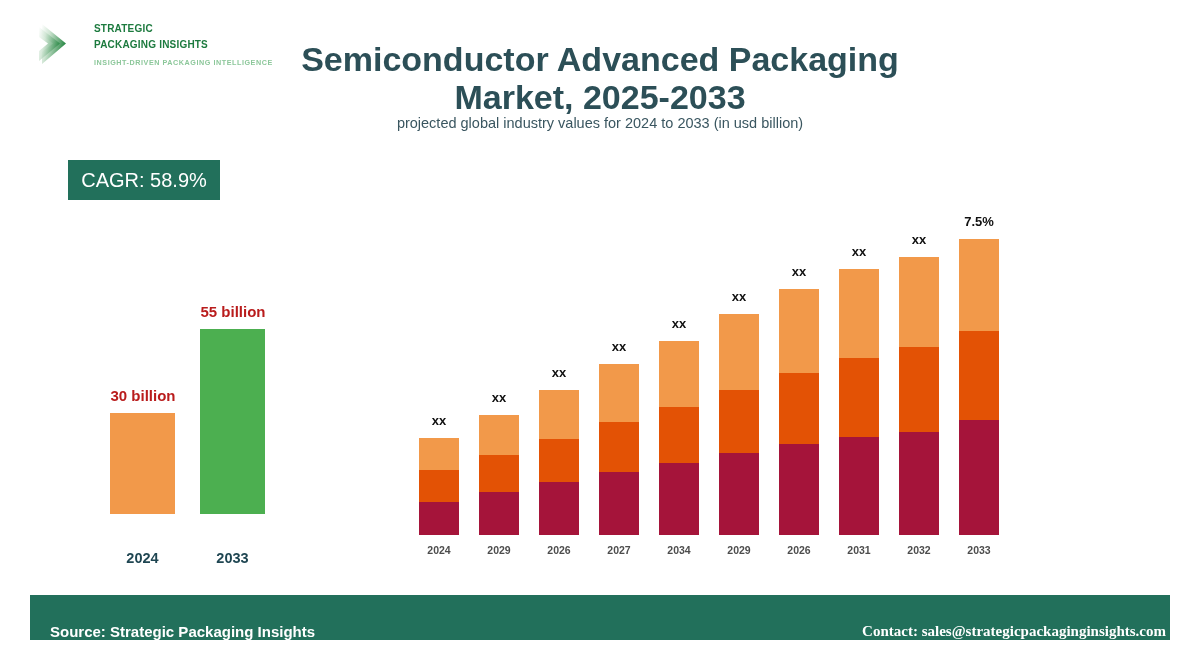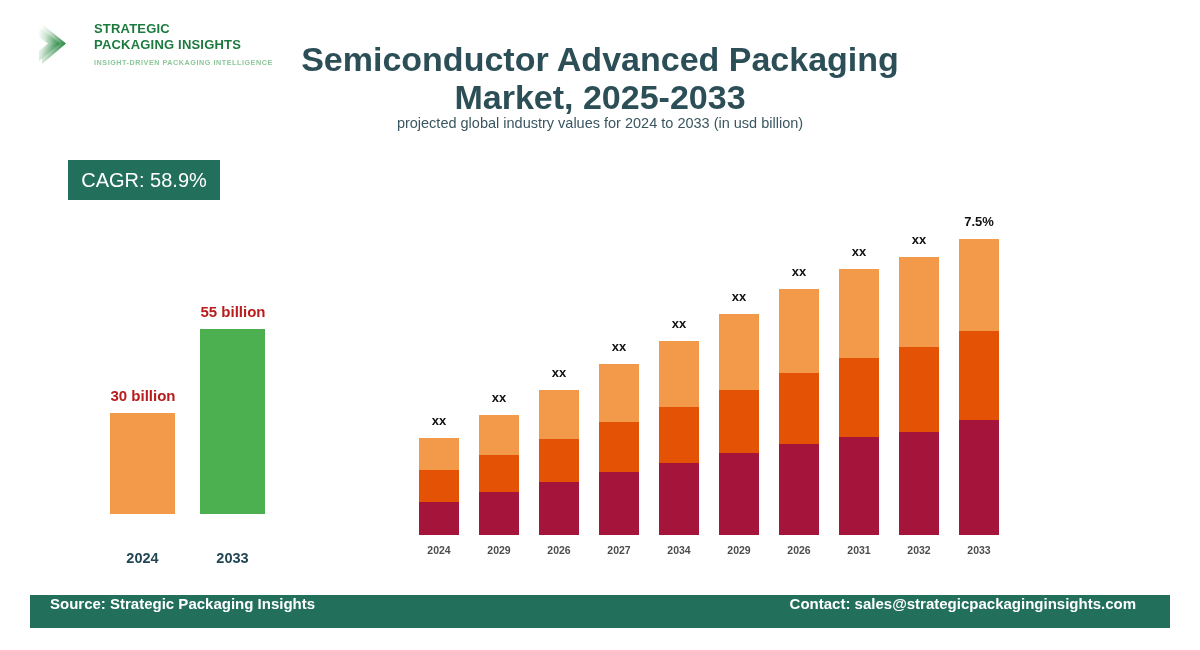--- a/index.html
+++ b/index.html
@@ -8,21 +8,21 @@
     font-family:"Liberation Sans",sans-serif;
     position:relative;overflow:hidden;
   }
 
   
   #logo{position:absolute;left:32px;top:14px;width:220px;height:62px;}
   #logo-mark{position:absolute;left:4px;top:4px;width:52px;height:52px;}
   #logo-text{position:absolute;left:62px;top:7px;}
   .logo-line{
     font-weight:bold;letter-spacing:.2px;color:#1C7A3E;
-    font-size:13px;line-height:15.5px;
+    font-size:10px;line-height:15.5px;
   }
   #logo-tagline{
     margin-top:6px;font-size:7.2px;letter-spacing:.55px;
     color:#8CC79A;font-weight:bold;white-space:nowrap;
   }
 
   
   #title{
     position:absolute;left:300px;top:40px;width:600px;
     text-align:center;color:#2C4F57;
@@ -64,26 +64,26 @@
     position:absolute;width:52px;text-align:center;
     color:#111111;font-size:13px;font-weight:bold;
   }
   .sb-year{
     position:absolute;bottom:4px;width:52px;text-align:center;
     color:#4D4D4D;font-size:10.5px;font-weight:bold;
   }
 
   
   #footer{
-    position:absolute;left:30px;top:595px;width:1140px;height:33px;
+    position:absolute;left:30px;top:595px;width:1140px;height:45px;
     background:#22705B;color:#ffffff;
-    display:flex;align-items:flex-start;justify-content:space-between;
+    display:flex;align-items:flex-end;justify-content:space-between;
   }
   #footer-source{margin-left:20px;font-size:15px;font-weight:bold;}
-  #footer-contact{margin-right:34px;font-size:15px;font-weight:bold;}
+  #footer-contact{margin-right:4px;font-size:15px;font-weight:bold;font-family:Liberation Serif, serif;}
 </style>
 </head>
 <body>
 
 <div id="logo">
   <div id="logo-mark">
     <svg width="52" height="52" viewBox="0 0 52 52">
       <defs>
         <linearGradient id="chevGrad" x1="0" y1="0" x2="1" y2="0.35">
           <stop offset="0%" stop-color="#ffffff"></stop>

